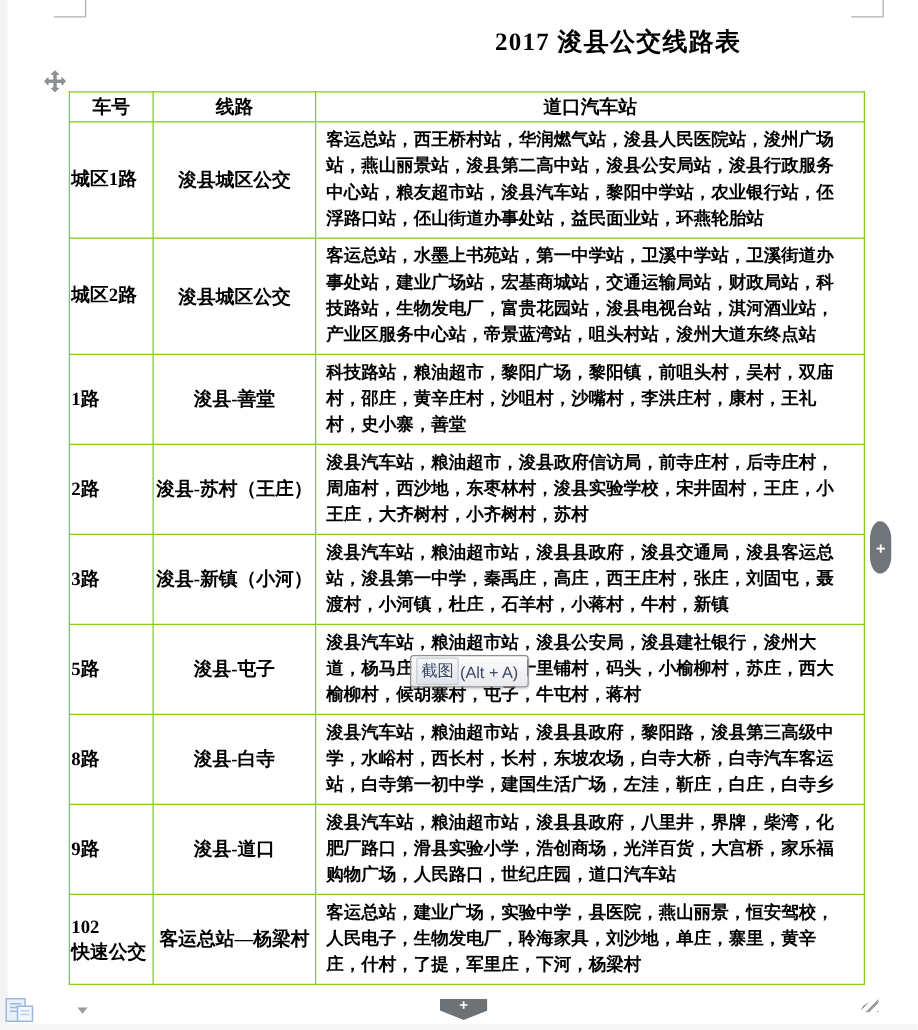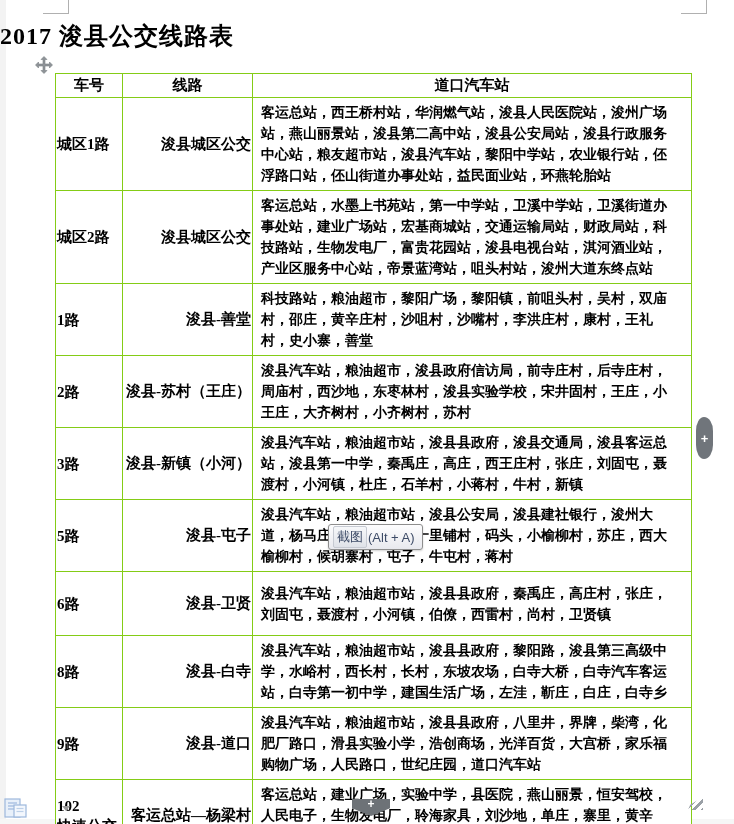--- a/index.html
+++ b/index.html
@@ -13,43 +13,43 @@
   .edge-strip-bottom{position:absolute;left:0;top:819px;width:734px;height:5px;background:#f6f6f6;}
 
   
   .crop{position:absolute;background:#b0b0b0;}
   .crop-tl-v{left:68px;top:0;width:1px;height:13px;}
   .crop-tl-h{left:43px;top:13px;width:26px;height:1px;}
   .crop-tr-v{left:706px;top:0;width:1px;height:13px;}
   .crop-tr-h{left:681px;top:13px;width:26px;height:1px;}
 
   .doc-title{
-    position:absolute;left:0;top:20px;width:593px;text-align:left;
-    font-size:24px;font-weight:bold;letter-spacing:1px;
+    position:absolute;left:0;top:20px;width:593px;text-align:right;
+    font-size:20px;font-weight:bold;letter-spacing:1px;
   }
 
   .move-handle{position:absolute;left:35px;top:56px;width:18px;height:18px;}
 
   table.route-table{
     position:absolute;left:55px;top:73px;width:636px;
     border-collapse:collapse;table-layout:fixed;
     background:#fff;
   }
   .route-table th,.route-table td{
     border:1px solid #84cc16;vertical-align:middle;
     overflow:hidden;
   }
   .route-table th{
     font-size:15px;font-weight:bold;text-align:center;padding:2px 0;
   }
   td.bus-cell{
     font-weight:bold;font-size:15px;white-space:pre-line;line-height:20px;
   }
   td.route-cell{
-    text-align:right;font-weight:bold;font-size:15px;
+    text-align:center;font-weight:bold;font-size:15px;
   }
   td.stations-cell{
     font-size:14px;line-height:21px;font-weight:600;
     padding:4px 14px 4px 8px;text-align:left;
   }
 
   
   .shot-tooltip{
     position:absolute;left:328px;top:524px;height:24px;z-index:5;
     display:flex;align-items:center;padding:0 7px 0 4px;
@@ -153,25 +153,20 @@
     <tr style="height:69px">
       <td class="bus-cell">3路</td>
       <td class="route-cell">浚县-新镇（小河）</td>
       <td class="stations-cell">浚县汽车站，粮油超市站，浚县县政府，浚县交通局，浚县客运总站，浚县第一中学，秦禹庄，高庄，西王庄村，张庄，刘固屯，聂渡村，小河镇，杜庄，石羊村，小蒋村，牛村，新镇</td>
     </tr>
     <tr style="height:69px">
       <td class="bus-cell">5路</td>
       <td class="route-cell">浚县-屯子</td>
       <td class="stations-cell">浚县汽车站，粮油超市站，浚县公安局，浚县建社银行，浚州大道，杨马庄村，菜园村，十里铺村，码头，小榆柳村，苏庄，西大榆柳村，候胡寨村，屯子，牛屯村，蒋村</td>
     </tr>
-    <tr style="height:64px">
-      <td class="bus-cell">6路</td>
-      <td class="route-cell">浚县-卫贤</td>
-      <td class="stations-cell">浚县汽车站，粮油超市站，浚县县政府，秦禹庄，高庄村，张庄，刘固屯，聂渡村，小河镇，伯僚，西雷村，尚村，卫贤镇</td>
-    </tr>
     <tr style="height:65px">
       <td class="bus-cell">8路</td>
       <td class="route-cell">浚县-白寺</td>
       <td class="stations-cell">浚县汽车站，粮油超市站，浚县县政府，黎阳路，浚县第三高级中学，水峪村，西长村，长村，东坡农场，白寺大桥，白寺汽车客运站，白寺第一初中学，建国生活广场，左洼，靳庄，白庄，白寺乡</td>
     </tr>
     <tr style="height:60px">
       <td class="bus-cell">9路</td>
       <td class="route-cell">浚县-道口</td>
       <td class="stations-cell">浚县汽车站，粮油超市站，浚县县政府，八里井，界牌，柴湾，化肥厂路口，滑县实验小学，浩创商场，光洋百货，大宫桥，家乐福购物广场，人民路口，世纪庄园，道口汽车站</td>
     </tr>

